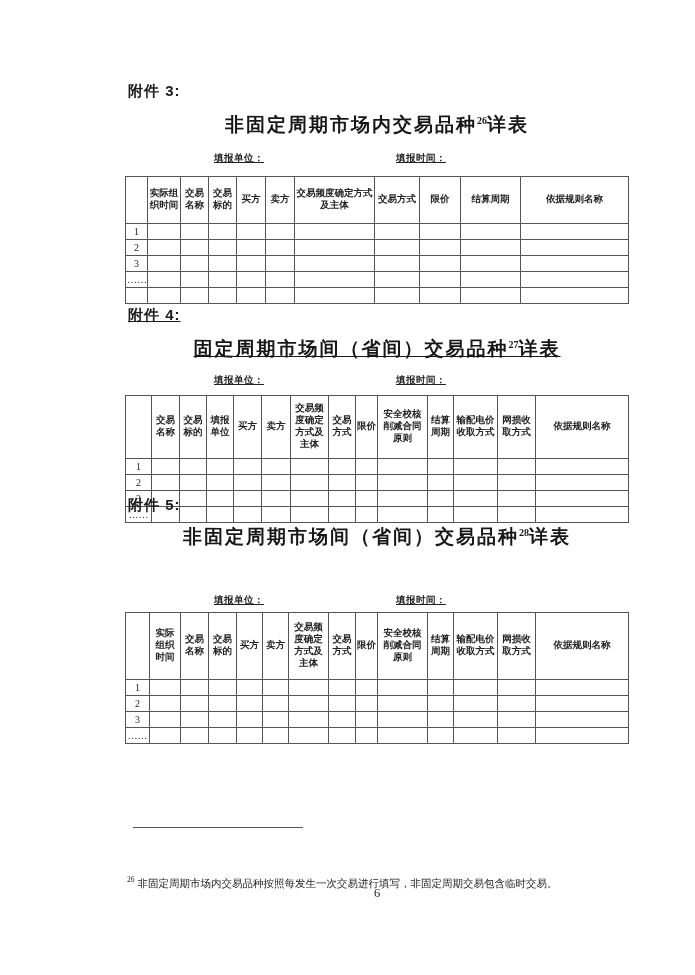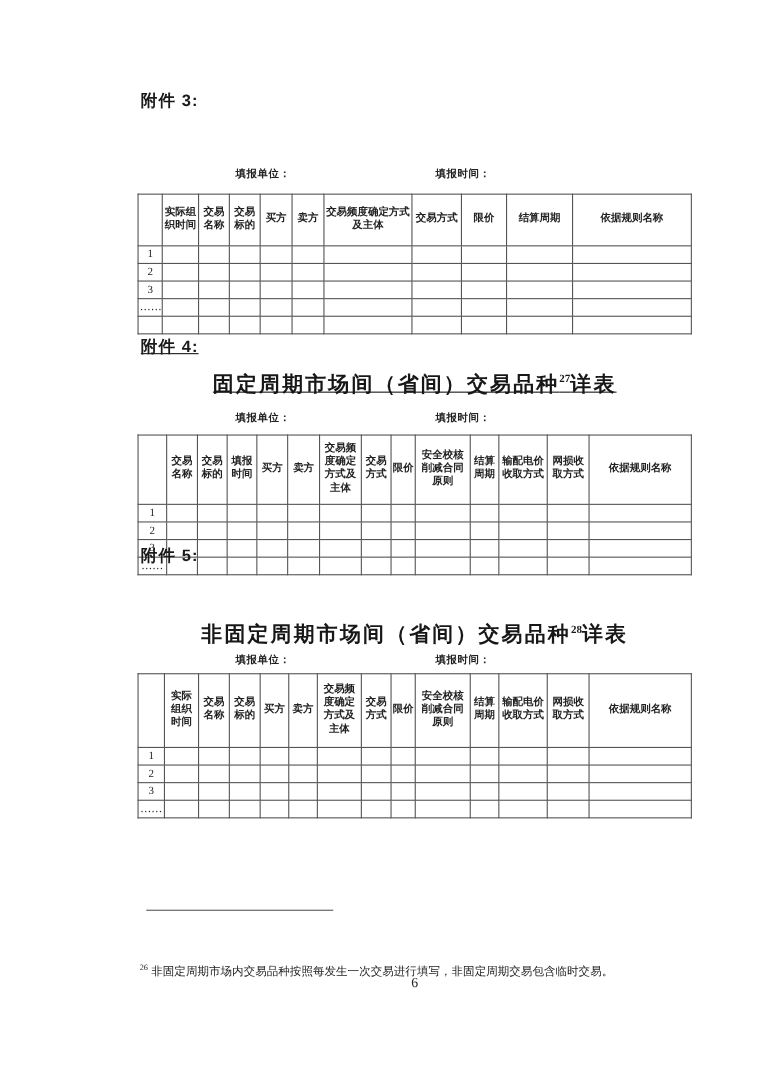--- a/index.html
+++ b/index.html
@@ -22,20 +22,21 @@
   .doc-title{
     position:absolute;left:97px;width:504px;margin:0;
     text-align:center;
     font-size:19px;font-weight:bold;letter-spacing:2px;color:#171717;
   }
   .doc-title sup{font-size:10px;letter-spacing:0;}
   .fill-label{
     position:absolute;
     font-size:9.5px;font-weight:bold;color:#222;
     letter-spacing:0.5px;
+    text-decoration:underline;
   }
   table.grid{
     position:absolute;left:97px;width:504px;
     border-collapse:collapse;table-layout:fixed;
     border:1px solid #3c3c3c;
   }
   table.grid th,table.grid td{
     border:1px solid #555;
     padding:0 1px;
     overflow:hidden;
@@ -66,20 +67,21 @@
     position:absolute;left:97px;top:886px;width:504px;
     text-align:center;font-size:12.5px;color:#222;
   }
 </style>
 </head>
 <body>
 
 <div class="page">
 
   <div class="att-label" style="top:82px;">附件 3:</div>
+  <h1 class="doc-title" style="top:112px;"><span>非固定周期市场内交易品种</span><sup>26</sup><span>详表</span></h1>
   <span class="fill-label" style="top:152px;left:186px;">填报单位：</span>
   <span class="fill-label" style="top:152px;left:368px;">填报时间：</span>
   <table class="grid tbl-0" style="top:176px;">
       <colgroup>
         <col style="width: 22px;">
         <col style="width: 33px;">
         <col style="width: 28px;">
         <col style="width: 28px;">
         <col style="width: 29px;">
         <col style="width: 29px;">
@@ -192,21 +194,21 @@
         <col style="width: 26px;">
         <col style="width: 44px;">
         <col style="width: 38px;">
         <col style="width: 93px;">
       </colgroup>
       <thead>
         <tr>
           <th></th>
           <th>交易名称</th>
           <th>交易标的</th>
-          <th>填报时间</th>
+          <th>填报单位</th>
           <th>买方</th>
           <th>卖方</th>
           <th>交易频度确定方式及主体</th>
           <th>交易方式</th>
           <th>限价</th>
           <th>安全校核削减合同原则</th>
           <th>结算周期</th>
           <th>输配电价收取方式</th>
           <th>网损收取方式</th>
           <th>依据规则名称</th>
@@ -274,21 +276,21 @@
           <td></td>
           <td></td>
           <td></td>
           <td></td>
           <td></td>
         </tr>
       </tbody>
     </table>
 
   <div class="att-label" style="top:496px;">附件 5:</div>
-  <h1 class="doc-title" style="top:564px;"><span>非固定周期市场间（省间）交易品种</span><sup>28</sup><span>详表</span></h1>
+  <h1 class="doc-title" style="top:524px;"><span>非固定周期市场间（省间）交易品种</span><sup>28</sup><span>详表</span></h1>
   <span class="fill-label" style="top:594px;left:186px;">填报单位：</span>
   <span class="fill-label" style="top:594px;left:368px;">填报时间：</span>
   <table class="grid tbl-2" style="top:612px;">
       <colgroup>
         <col style="width: 24px;">
         <col style="width: 31px;">
         <col style="width: 28px;">
         <col style="width: 28px;">
         <col style="width: 26px;">
         <col style="width: 26px;">

